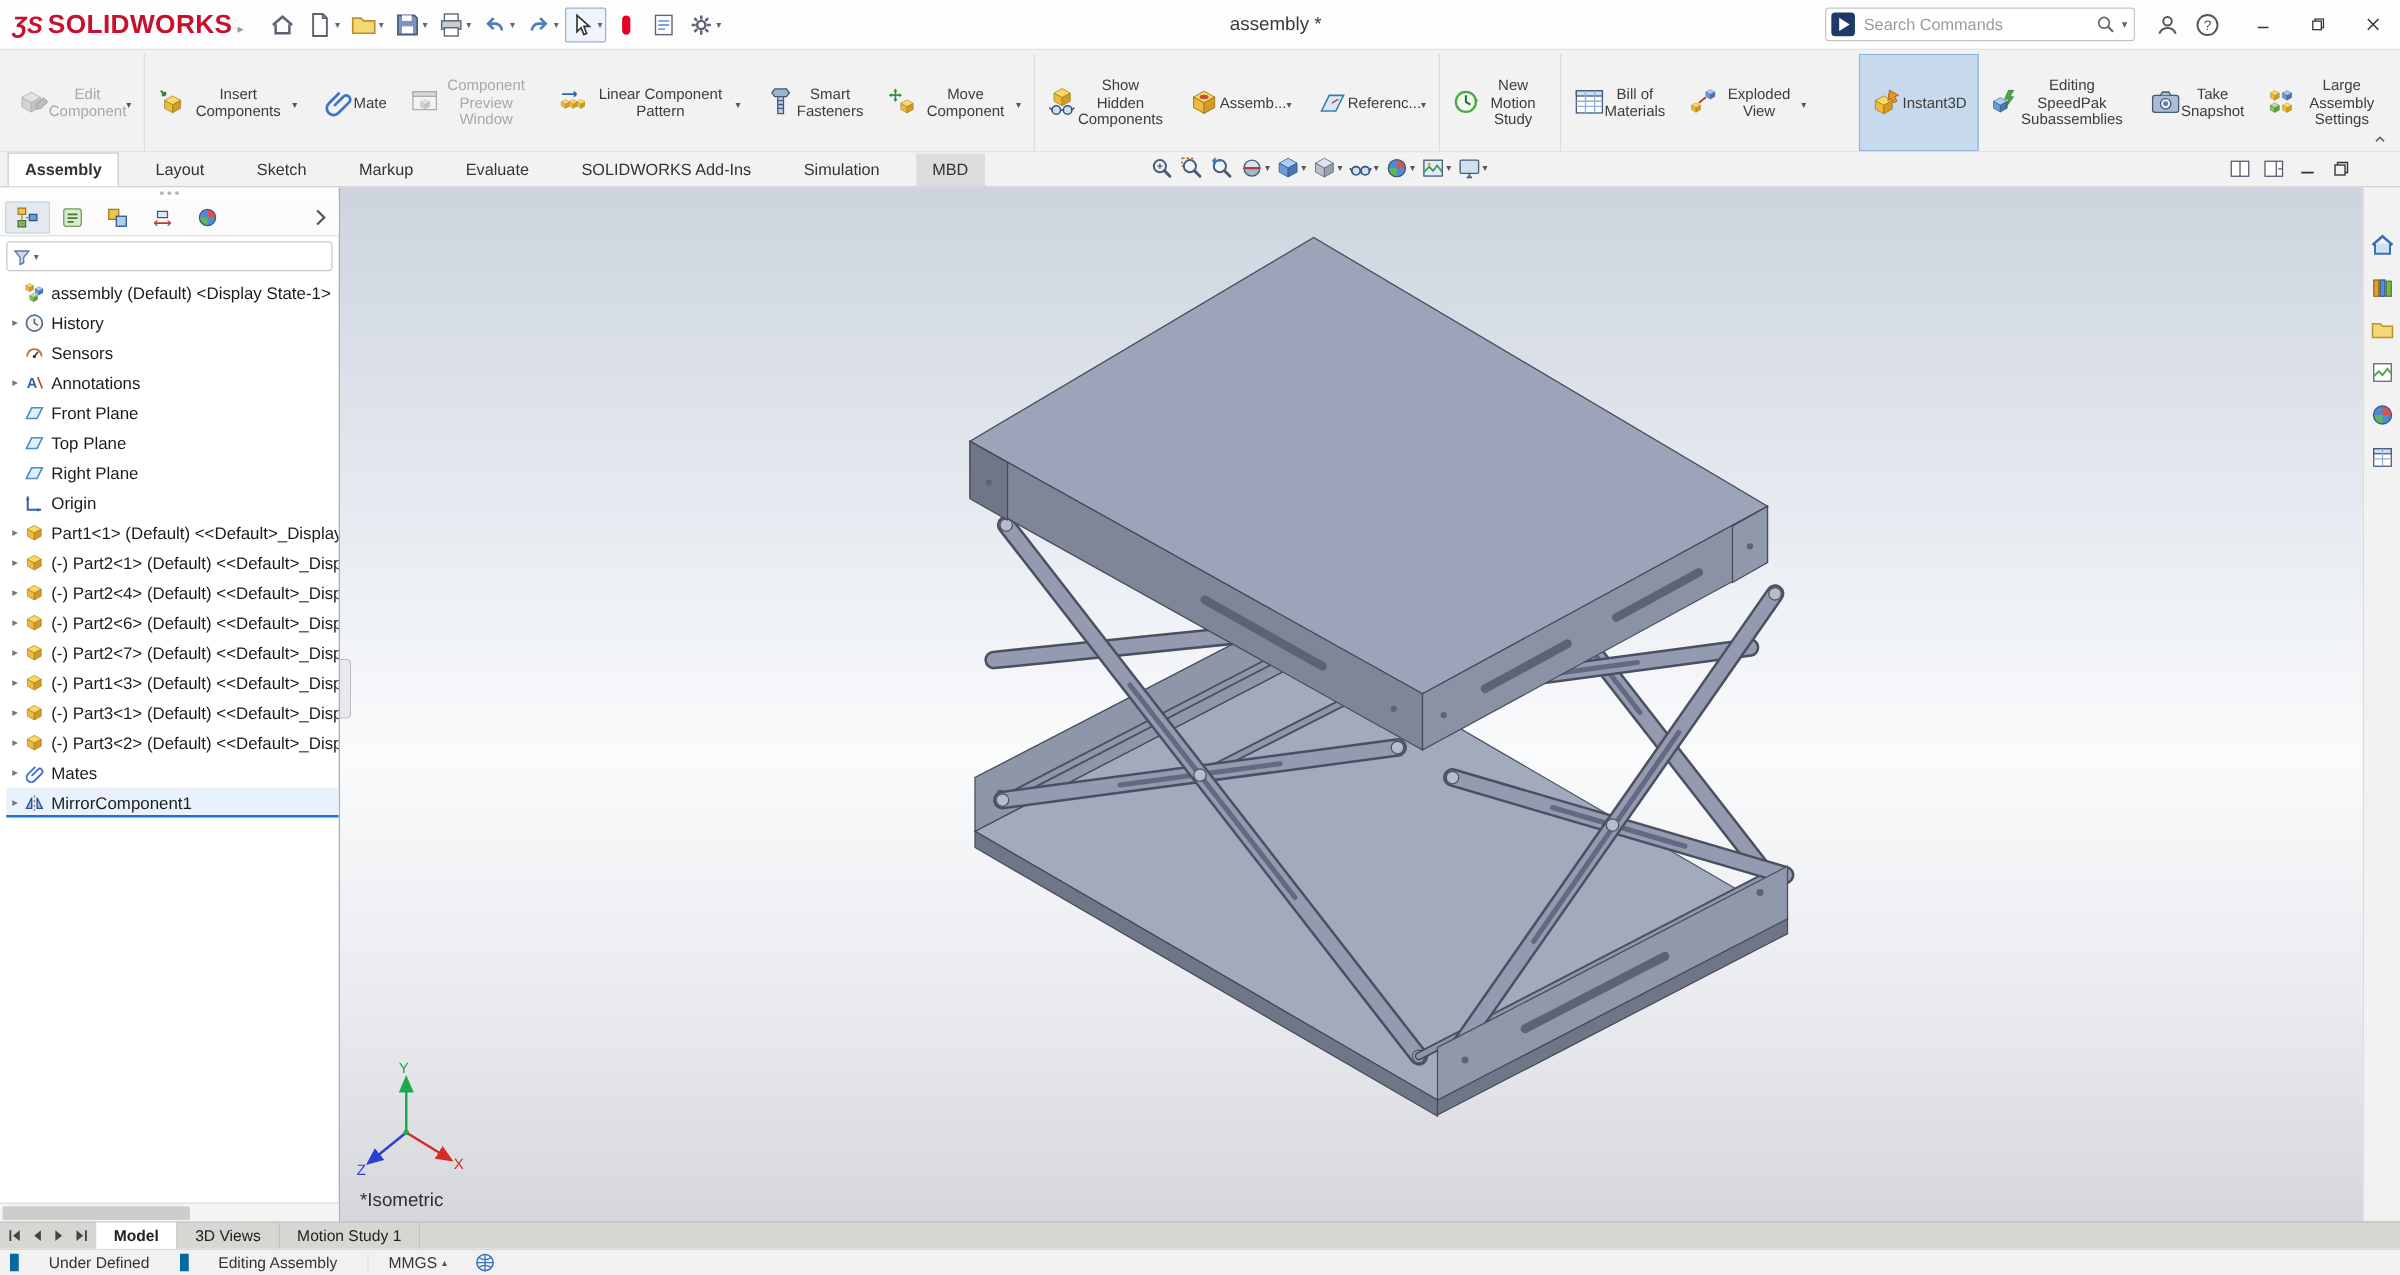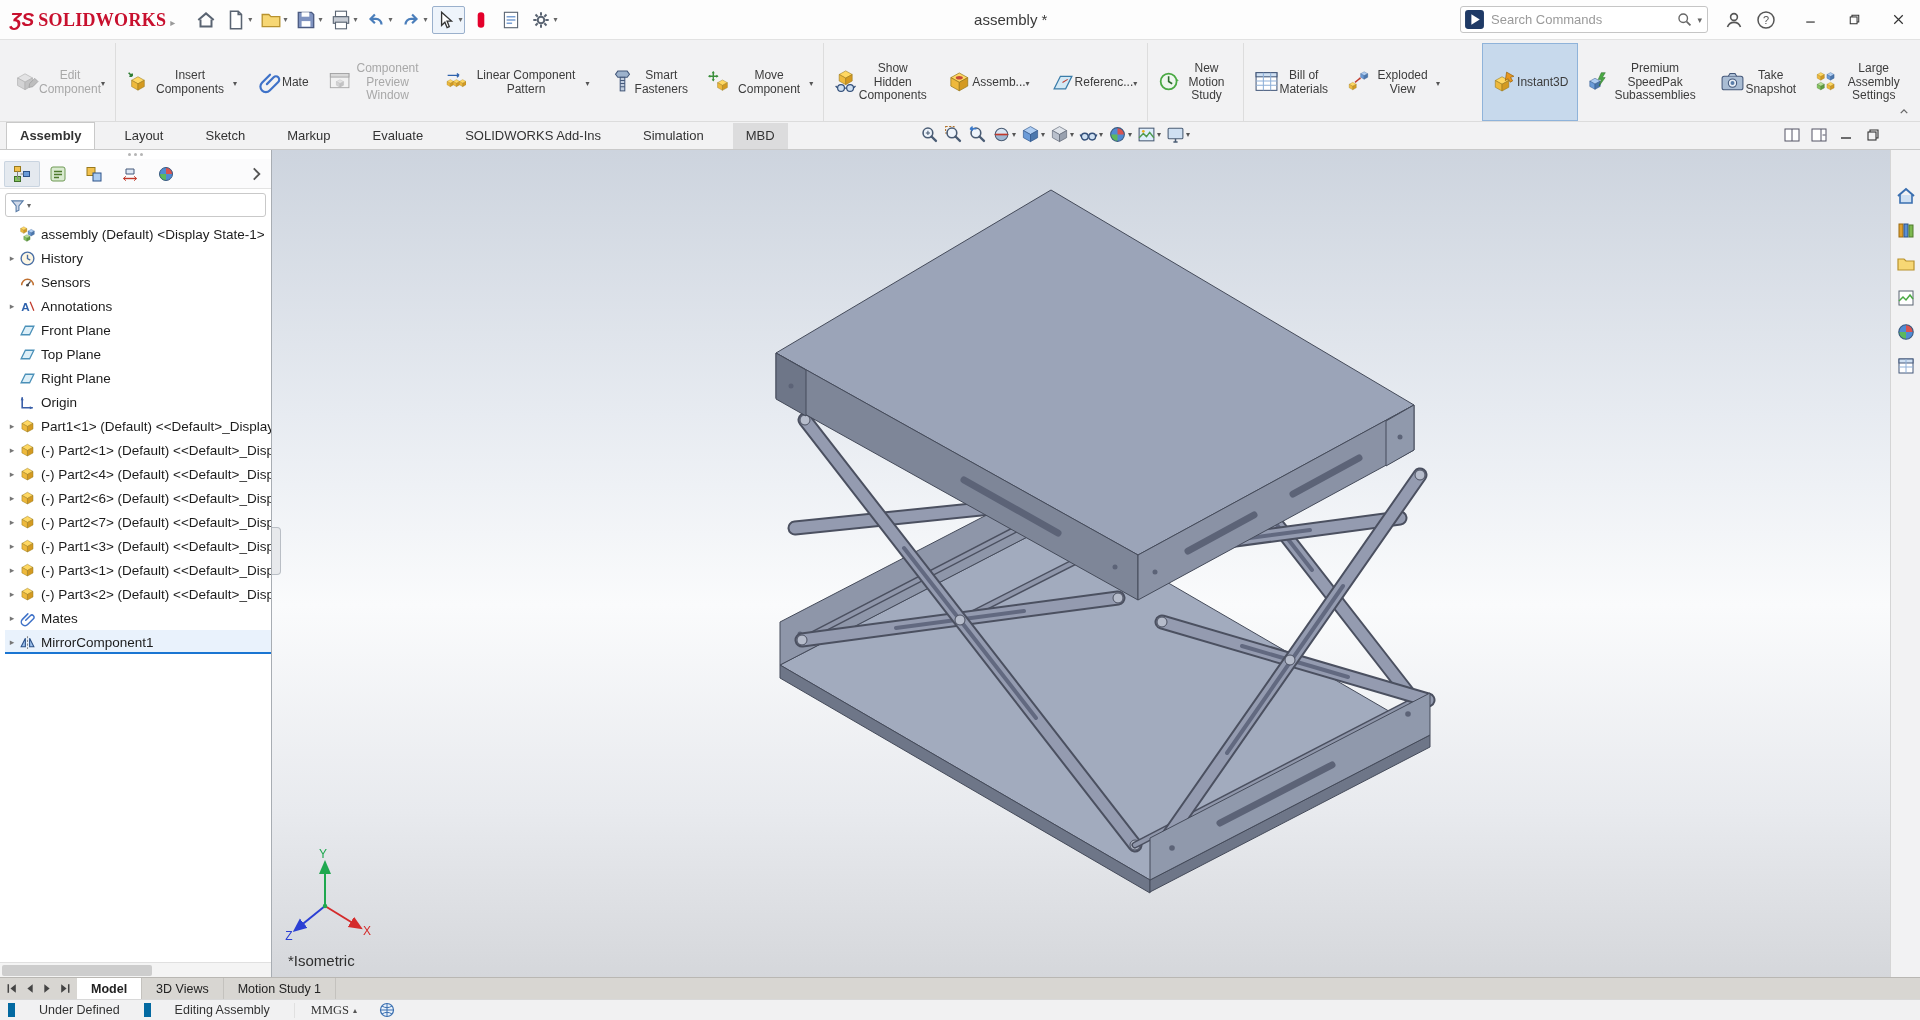--- a/index.html
+++ b/index.html
@@ -4,21 +4,21 @@
 <style>
 *{box-sizing:border-box;margin:0;padding:0;}
 html,body{width:1920px;height:1020px;overflow:hidden;}
 body{font-family:"Liberation Sans","DejaVu Sans",sans-serif;font-size:13px;color:#222;background:#fff;}
 .ic{display:inline-flex;}
 .ic svg{width:100%;height:100%;display:block;}
 
 .titlebar{height:40px;display:flex;align-items:center;background:#fdfdfd;border-bottom:1px solid #e2e2e2;padding-left:10px;}
 .logo{display:flex;align-items:baseline;margin-right:16px;}
 .logo-mark{font-weight:bold;font-style:italic;font-size:19px;color:var(--logo_red,#c8102e);}
-.logo-text{font-weight:bold;font-size:18px;letter-spacing:.3px;color:var(--logo_red,#c8102e);margin-left:4px;font-family:Liberation Serif, serif;}
+.logo-text{font-weight:bold;font-size:21px;letter-spacing:.3px;color:var(--logo_red,#c8102e);margin-left:4px;}
 .logo-caret{color:#999;font-size:10px;margin-left:4px;}
 .tb-tools{display:flex;align-items:center;}
 .tb-tool{display:flex;align-items:center;padding:2px;margin:0 1px;border:1px solid transparent;border-radius:2px;}
 .tb-tool .ticon{width:22px;height:22px;}
 .tb-tool .tcaret{font-size:8px;color:#666;margin-left:1px;}
 .tb-tool.active{border-color:#9ab0cc;background:#eef4fb;}
 .tb-title{flex:1;text-align:center;font-size:15px;color:#3a3a3a;}
 .tb-search{display:flex;align-items:center;width:248px;height:27px;border:1px solid #c5c5c5;border-radius:3px;background:#fff;padding:0 5px 0 3px;margin-right:10px;}
 .tb-search .sc{width:21px;height:21px;}
 .tb-search input{flex:1;min-width:0;border:none;outline:none;font-size:13px;color:#1d4ed8;padding:0 6px;background:transparent;}
@@ -98,21 +98,21 @@
 .pin{fill:#b6bccb;stroke:#4b5060;}
 
 .bottombar{height:22px;background:#d8d6d2;display:flex;align-items:stretch;border-top:1px solid #b9b7b3;}
 .bnav{display:flex;align-items:center;padding:0 4px;gap:3px;}
 .bnav .nbtn{width:15px;height:15px;}
 .btab{padding:0 14px;font-size:12.5px;color:#222;border-right:1px solid #c4c2be;display:flex;align-items:center;}
 .btab.active{background:#fff;font-weight:bold;}
 .statusbar{height:21px;background:#f1f1f2;border-top:1px solid #d8d8d8;display:flex;align-items:center;padding:0 8px;font-size:12.5px;color:#333;}
 .sb-left{flex:1;}
 .sb-item{padding:0 24px;border-left:7px solid #0369a1;}
-.sb-units{display:flex;align-items:center;gap:4px;padding:0 16px;border-left:1px solid #e0e0e0;font-family:Liberation Serif, serif;}
+.sb-units{display:flex;align-items:center;gap:4px;padding:0 16px;border-left:1px solid #e0e0e0;}
 .sb-caret{font-size:8px;color:#555;}
 .sb-web{width:16px;height:16px;margin-left:6px;}
 </style>
 </head>
 <body>
 
 <div class="titlebar">
   <div class="logo">
     <span class="logo-mark">ƷS</span>
     <span class="logo-text">SOLIDWORKS</span>
@@ -456,21 +456,21 @@
     </div>
     <div class="rb">
       <span class="rb-icon ic"><svg viewBox="0 0 24 24">
           <g transform="translate(0,7) scale(.66)">
             <path d="M12 2 21 7l-9 5L3 7z" fill="#aecdf2" stroke="#2d5288" stroke-width=".8"></path>
             <path d="M3 7v9l9 5v-9z" fill="#6b9bd8" stroke="#2d5288" stroke-width=".8"></path>
             <path d="M21 7v9l-9 5v-9z" fill="#4b77ad" stroke="#2d5288" stroke-width=".8"></path>
           </g>
           <path d="M15 2l-3.4 7.6H15L12.6 17l6.8-9.4h-3.2L19.5 2z" fill="#49a942" stroke="#2d6b2d" stroke-width=".6"></path>
         </svg></span>
-      <span class="rb-label">Premium SpeedPak
+      <span class="rb-label">Editing SpeedPak
 Subassemblies</span>
       
     </div>
     <div class="rb">
       <span class="rb-icon ic"><svg viewBox="0 0 24 24">
           <rect x="2" y="7" width="20" height="13" rx="2" fill="#aabdd4" stroke="#44587a"></rect>
           <path d="M8 7l1.6-2.6h4.8L16 7" fill="#aabdd4" stroke="#44587a"></path>
           <circle cx="12" cy="13.5" r="4" fill="#e8eef6" stroke="#44587a"></circle>
           <circle cx="12" cy="13.5" r="1.9" fill="#5a7da8"></circle>
         </svg></span>

